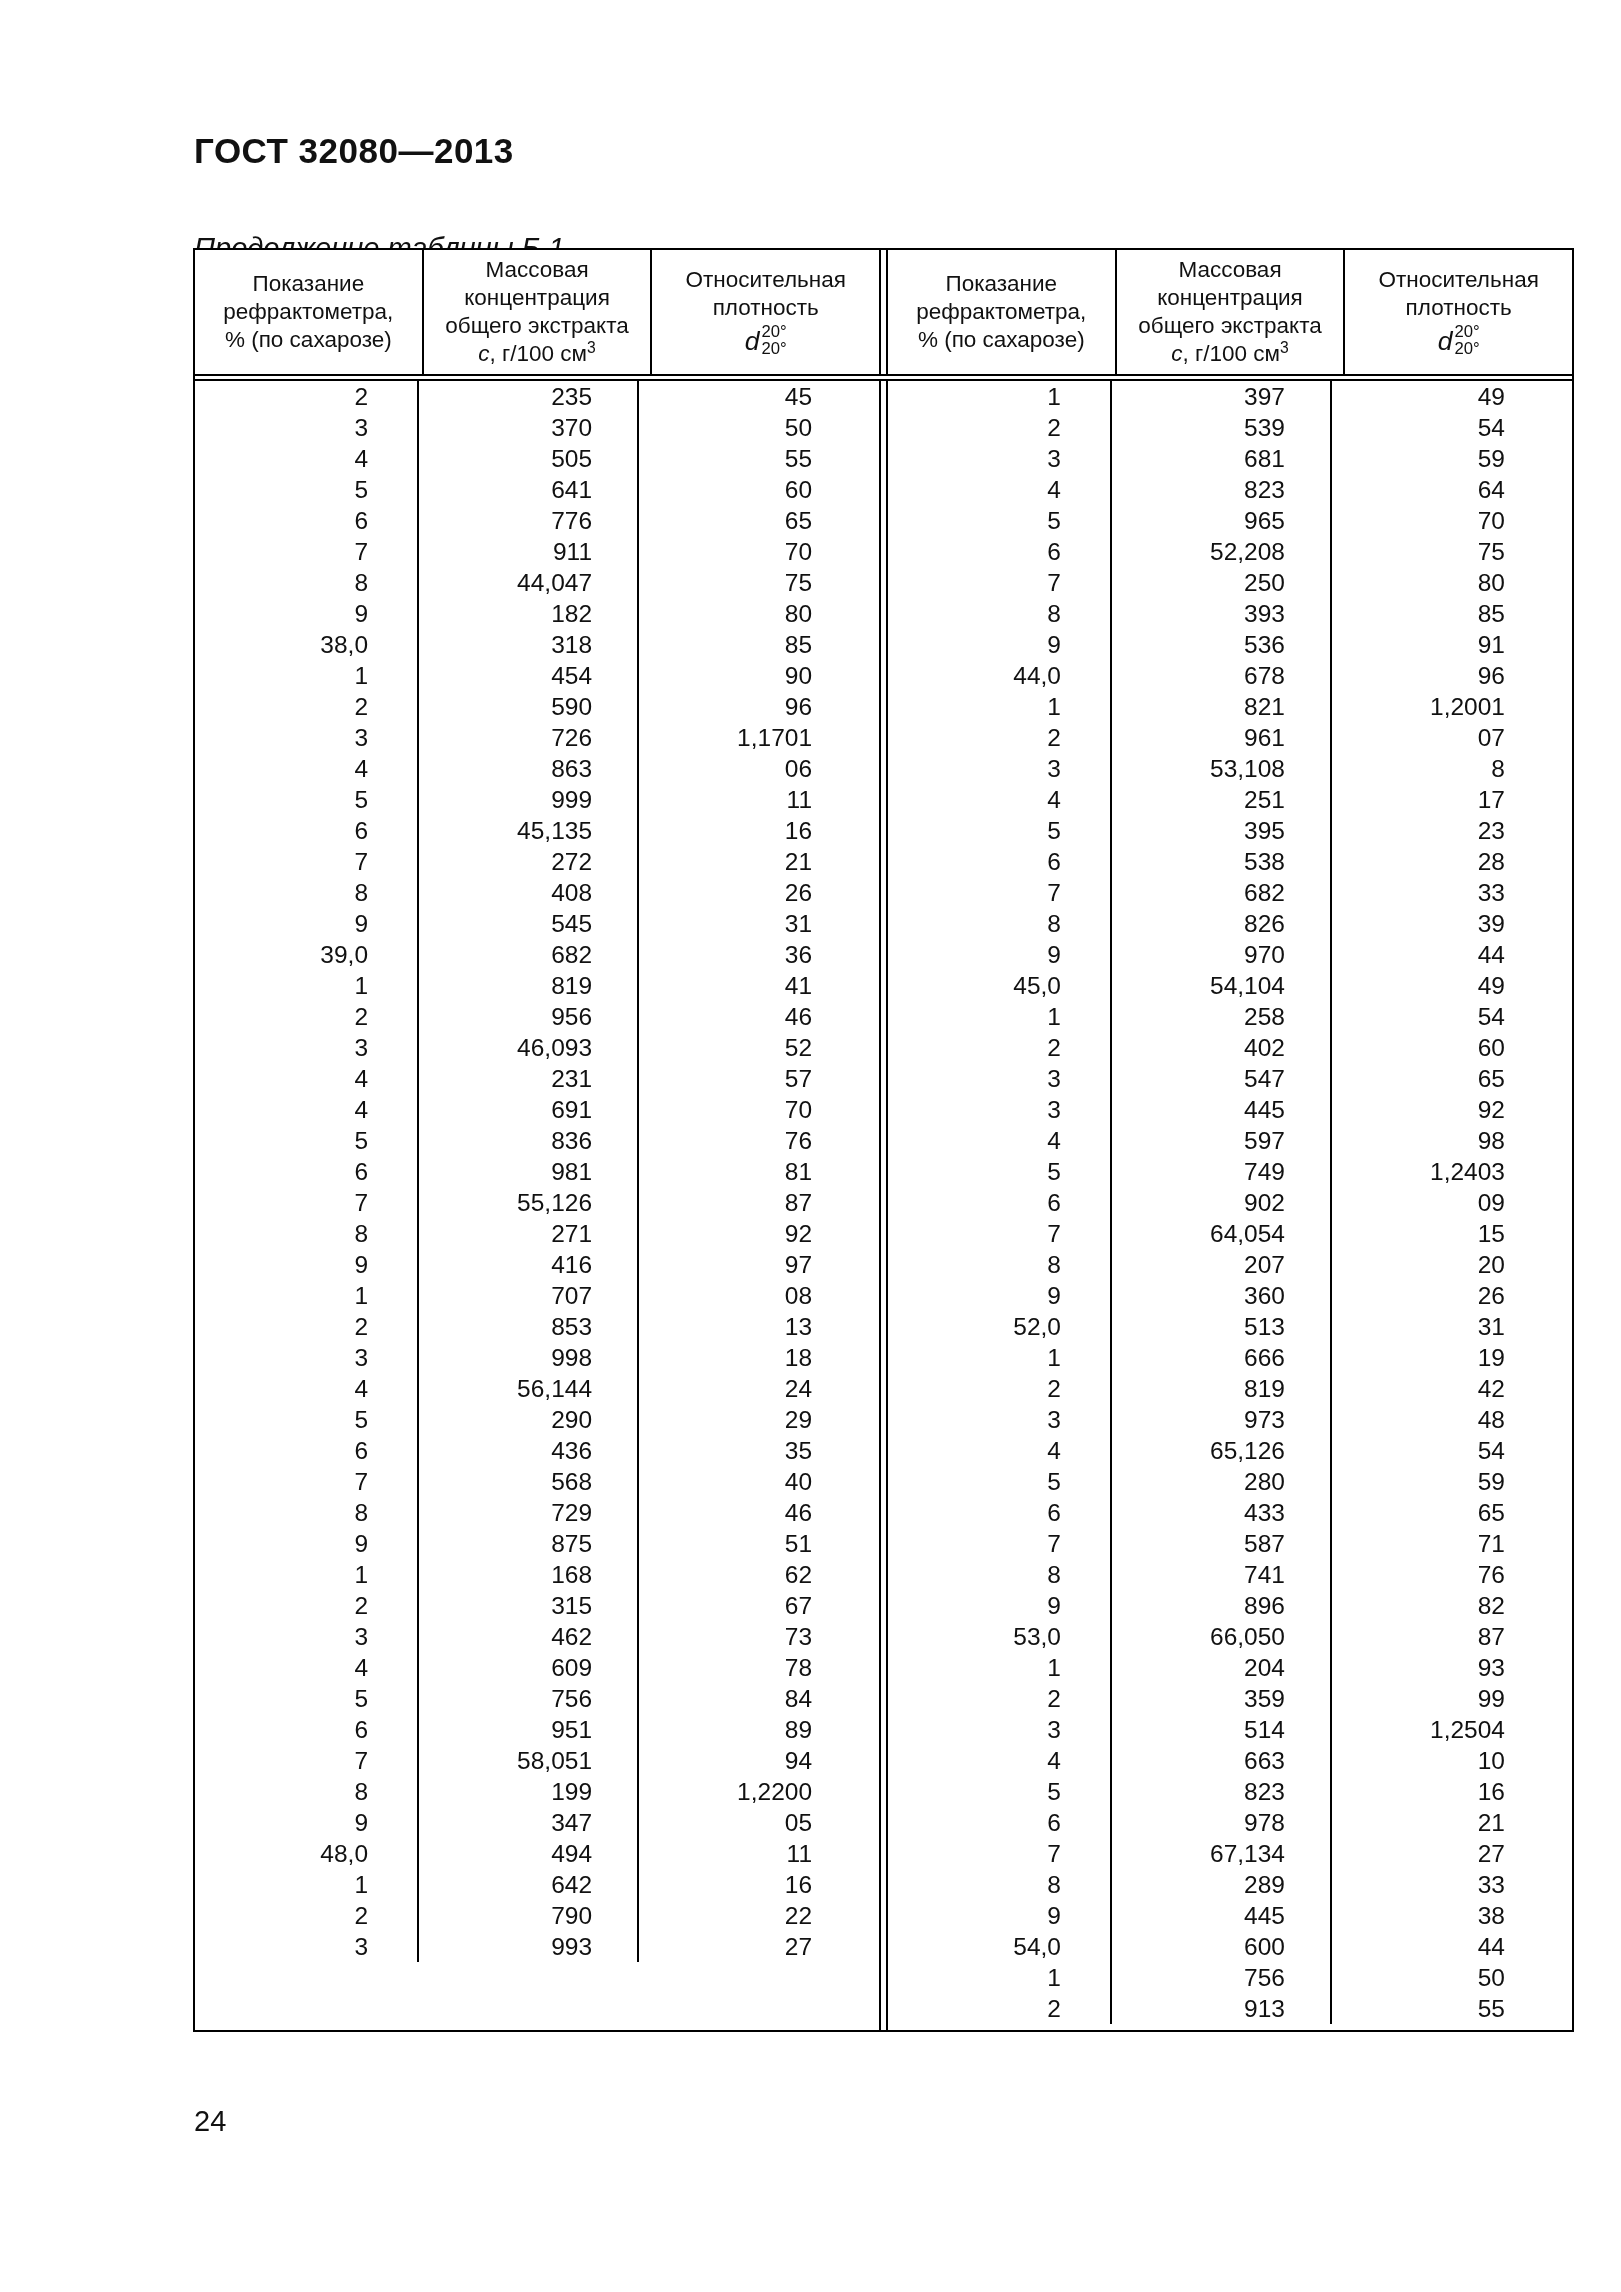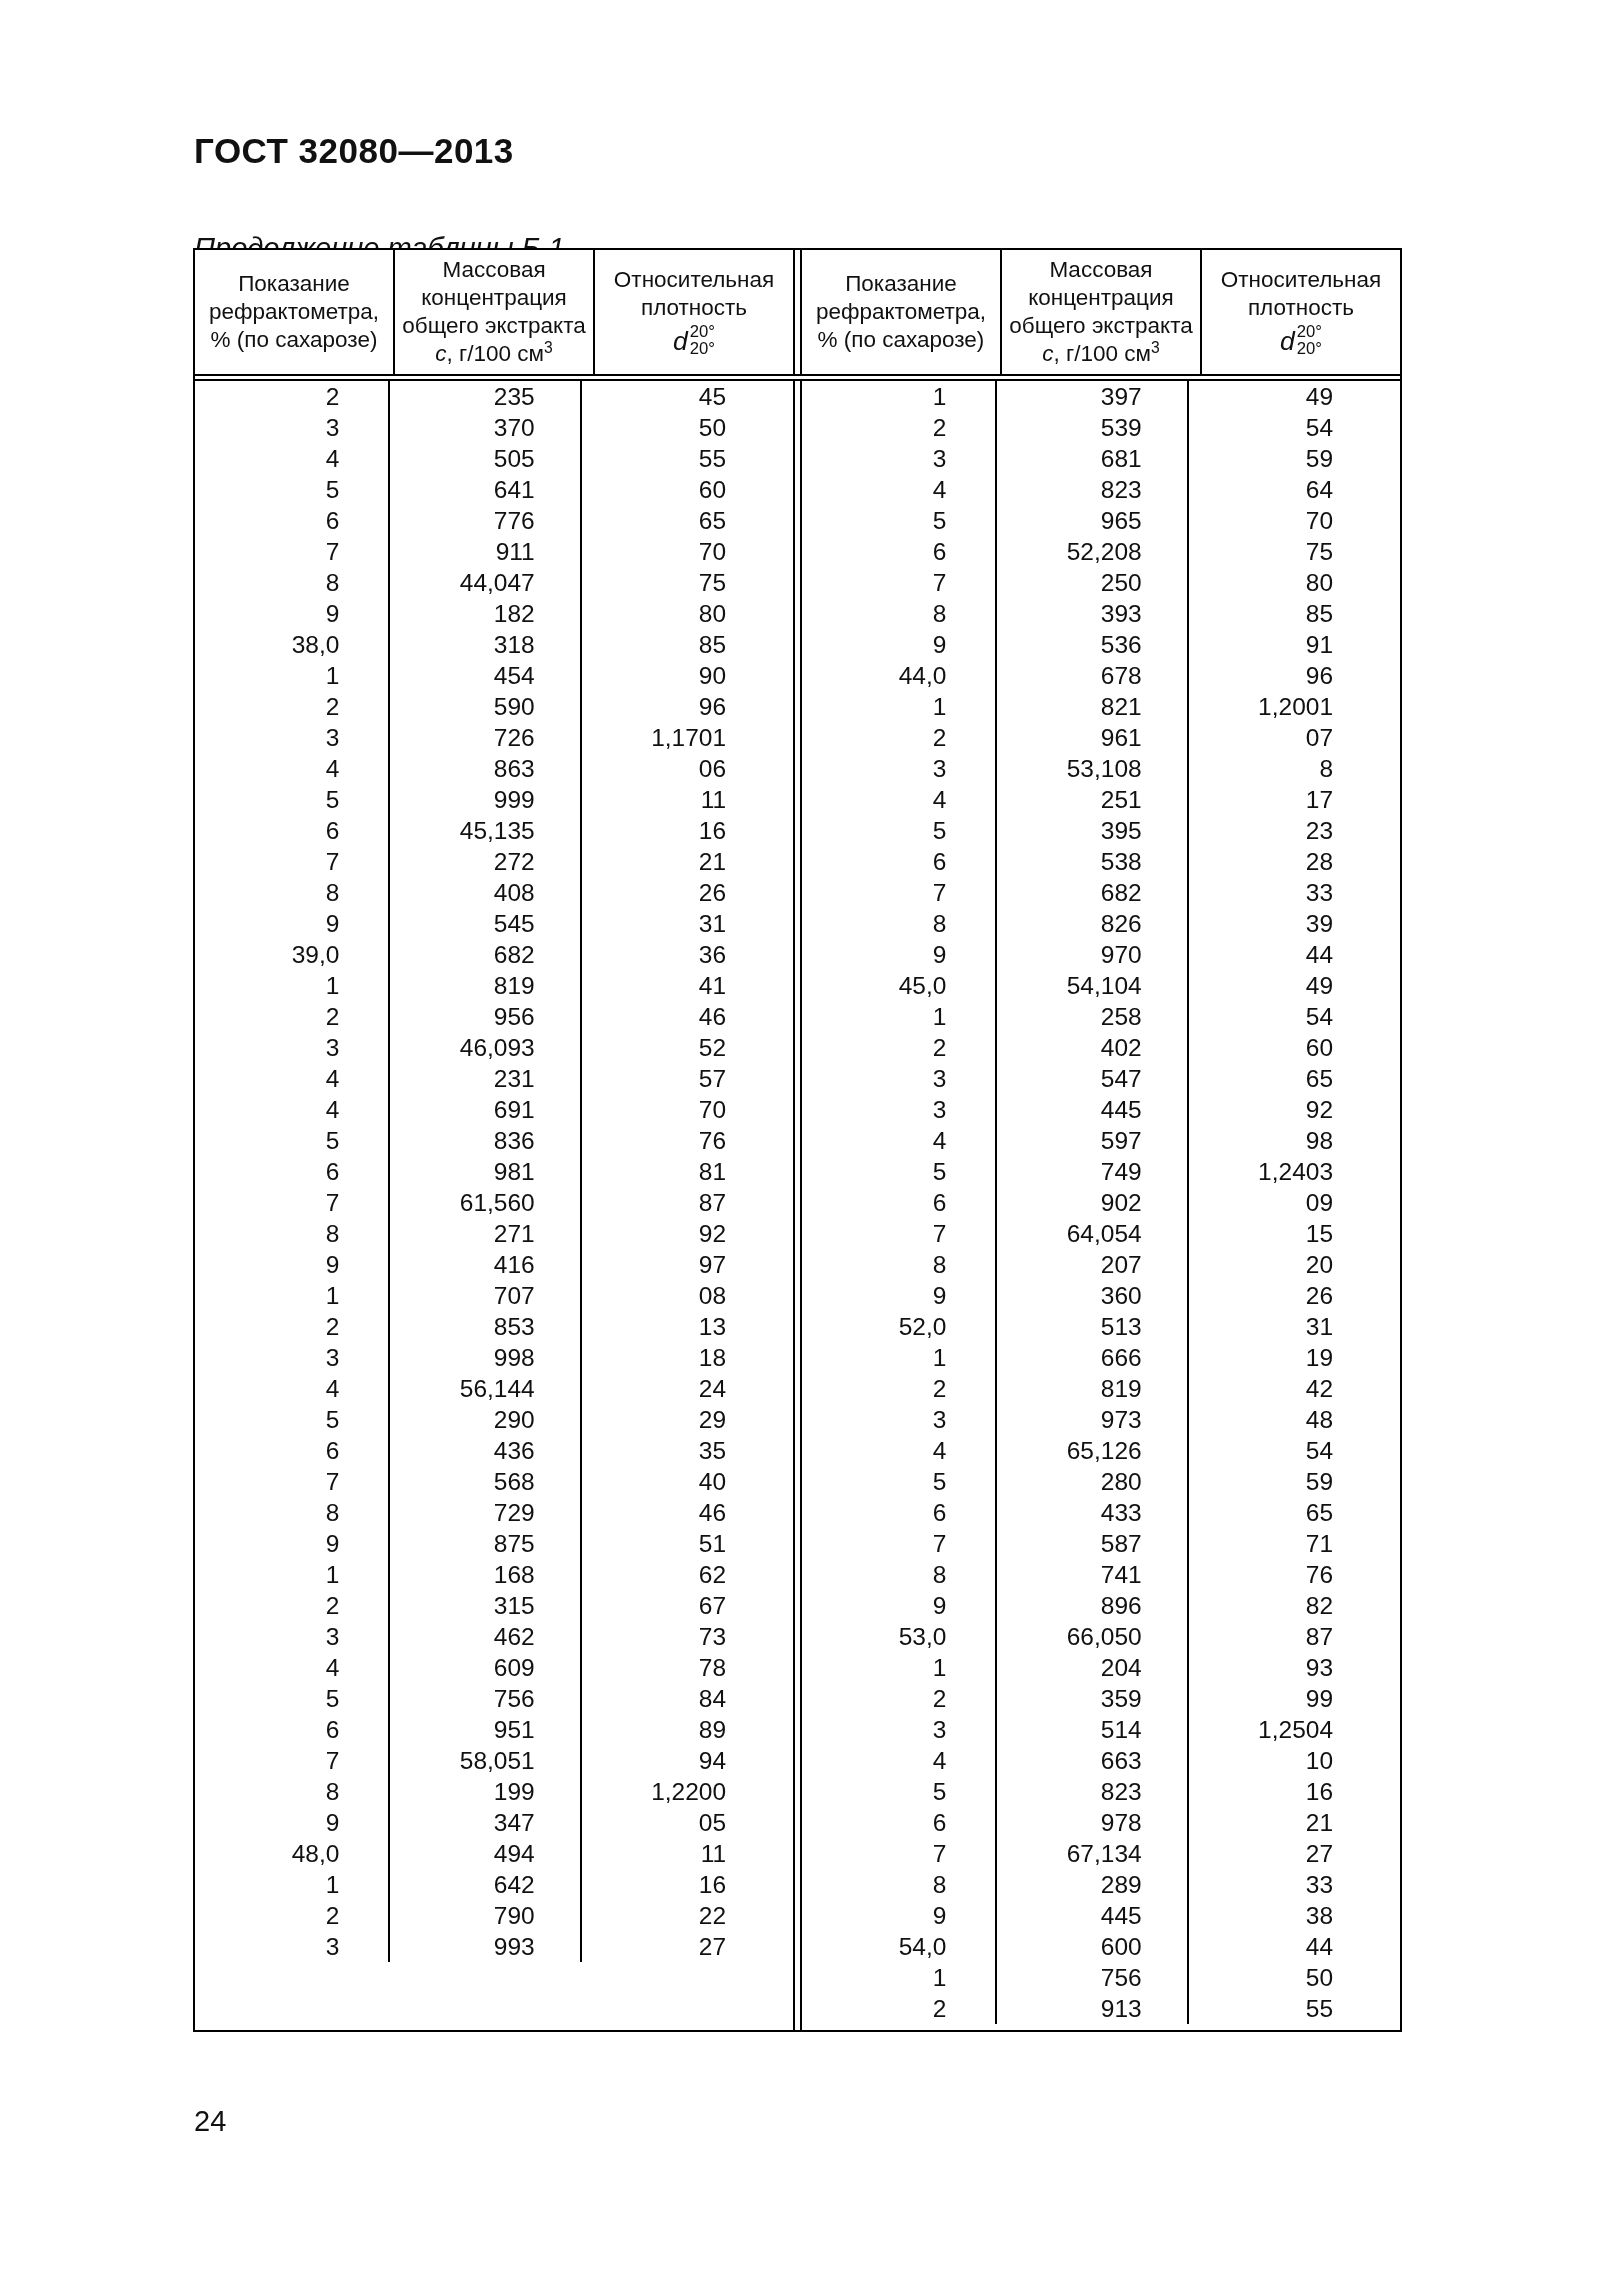--- a/index.html
+++ b/index.html
@@ -17,21 +17,21 @@
     white-space:nowrap;
   }
   .table-caption {
     position:absolute; left:194px; top:200px;
     font-size:29px; font-style:italic;
     white-space:nowrap;
     margin-top:32px;
   }
   .gtable {
     position:absolute; left:193px; top:248px;
-    width:1209px; height:1784px;
+    width:1381px; height:1784px;
     border:2.9px solid #000;
     box-sizing:border-box;
     display:flex; flex-direction:column;
     background:#fff;
   }
   .band { display:flex; flex-direction:row; }
   .header-band { height:124px; flex:0 0 auto; }
   .half { flex:1 1 0; display:flex; flex-direction:row; min-width:0; }
   .center-rule {
     flex:0 0 4.9px;
@@ -268,21 +268,21 @@
           <div class="cell c2">836</div>
           <div class="cell c3">76</div>
         </div>
         <div class="row">
           <div class="cell c1">6</div>
           <div class="cell c2">981</div>
           <div class="cell c3">81</div>
         </div>
         <div class="row">
           <div class="cell c1">7</div>
-          <div class="cell c2">61,560</div>
+          <div class="cell c2">55,126</div>
           <div class="cell c3">87</div>
         </div>
         <div class="row">
           <div class="cell c1">8</div>
           <div class="cell c2">271</div>
           <div class="cell c3">92</div>
         </div>
         <div class="row">
           <div class="cell c1">9</div>
           <div class="cell c2">416</div>

